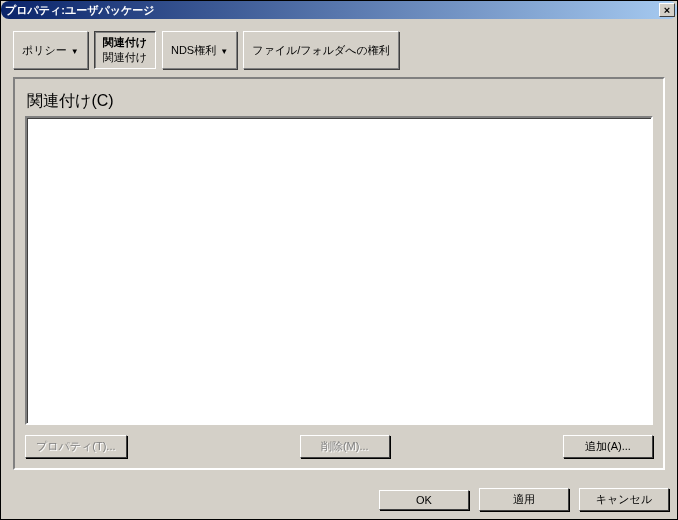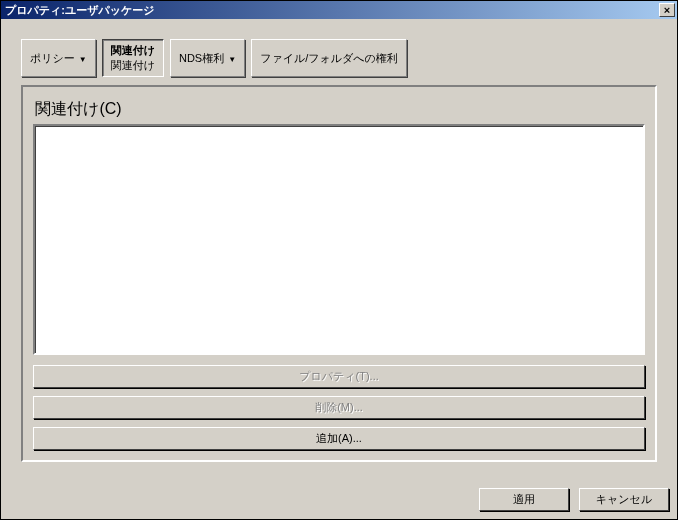--- a/index.html
+++ b/index.html
@@ -22,41 +22,42 @@
   }
   .titlebar {
     height: 18px;
     background: linear-gradient(to right, #0a246a, #a6caf0);
     color: #fff;
     display: flex;
     align-items: center;
     padding: 0 2px;
     font-weight: bold;
     font-size: 11px;
+    border-radius: 8px;
   }
   .titlebar-text { flex: 1; padding-left: 2px; }
   .titlebar-close {
     width: 16px;
     height: 14px;
     background: #d4d0c8;
     border: 1px solid;
     border-color: #fff #404040 #404040 #fff;
     display: flex;
     align-items: center;
     justify-content: center;
     color: #000;
     font-family: Arial, sans-serif;
     font-size: 11px;
     font-weight: bold;
     line-height: 1;
     cursor: pointer;
   }
   .body {
     flex: 1;
-    padding: 20px;
+    padding: 12px;
     display: flex;
     flex-direction: column;
   }
   .tabs {
     display: flex;
     gap: 6px;
     margin-bottom: 8px;
   }
   .tab {
     padding: 3px 8px;
@@ -112,21 +113,20 @@
     background: #fff;
     border: 2px solid;
     border-color: #808080 #fff #fff #808080;
     box-shadow: inset 1px 1px 0 #404040;
   }
   .panel-buttons {
     display: flex;
     gap: 8px;
     justify-content: space-between;
     margin-top: 10px;
-    flex-direction: column;
   }
   .btn {
     min-width: 90px;
     padding: 3px 10px;
     background: #d4d0c8;
     border: 1px solid;
     border-color: #fff #404040 #404040 #fff;
     box-shadow: 1px 1px 0 #000;
     cursor: pointer;
     font-size: 11px;
@@ -187,17 +187,18 @@
           <div class="btn disabled">削除(M)...</div>
           <div class="btn">追加(A)...</div>
         </div>
       </div>
     </div>
 
   </div>
 
   <div class="footer">
     <div class="spacer"></div>
+    <div class="btn">OK</div>
     <div class="btn">適用</div>
     <div class="btn">キャンセル</div>
   </div>
 
 </div>
 
 </body></html>

